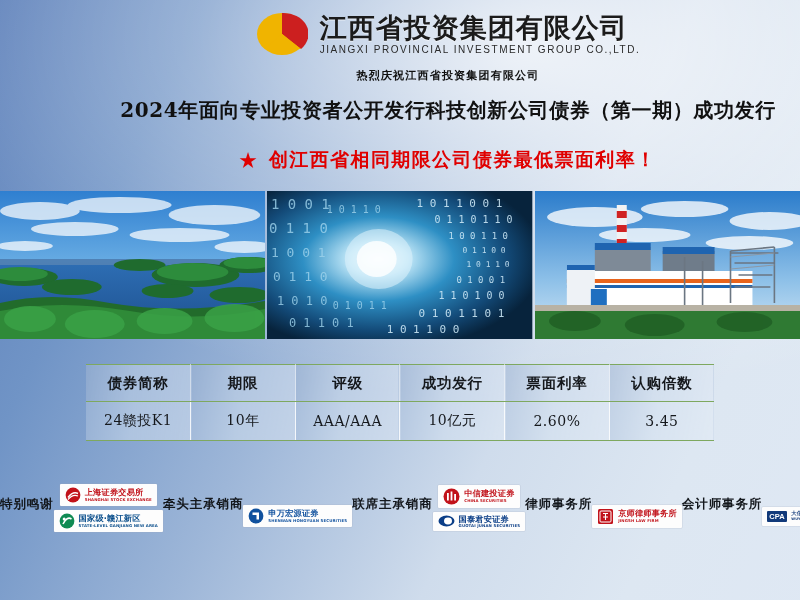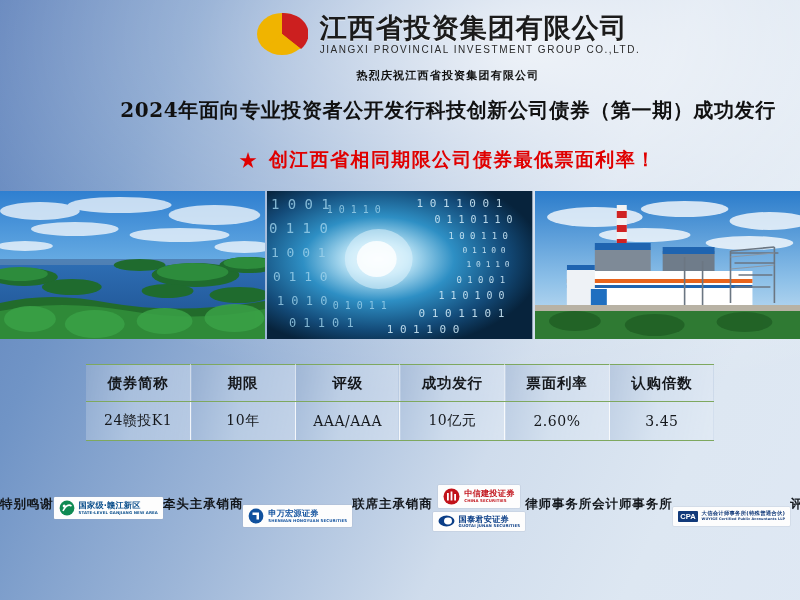--- a/index.html
+++ b/index.html
@@ -305,20 +305,31 @@
     </table>
   </div>
 
   <div class="partners">
 
     <div class="pcol">
       <div class="plabel">特别鸣谢</div>
       <div class="logostack">
         <div class="logobox">
           <svg class="lgmark" width="16" height="16" viewBox="0 0 16 16">
+            <circle cx="8" cy="8" r="7.4" fill="#c1121a"></circle>
+            <path d="M3 10.5 Q8 4 13 6.5" stroke="#fff" stroke-width="1.5" fill="none"></path>
+            <path d="M3 12.5 Q8 6.5 13 9" stroke="#fff" stroke-width="1.2" fill="none"></path>
+          </svg>
+          <span class="lg-txt">
+            <span class="lg-cn red">上海证券交易所</span>
+            <span class="lg-en red">SHANGHAI STOCK EXCHANGE</span>
+          </span>
+        </div>
+        <div class="logobox">
+          <svg class="lgmark" width="16" height="16" viewBox="0 0 16 16">
             <circle cx="8" cy="8" r="7.4" fill="#0f8a53"></circle>
             <path d="M4 11 Q8 3 12.5 6" stroke="#fff" stroke-width="1.6" fill="none"></path>
             <circle cx="5.2" cy="6" r="1.5" fill="#fff"></circle>
           </svg>
           <span class="lg-txt">
             <span class="lg-cn" style="color:#0b4f8c">国家级·赣江新区</span>
             <span class="lg-en" style="color:#0b4f8c">STATE-LEVEL GANJIANG NEW AREA</span>
           </span>
         </div>
       </div>
@@ -363,20 +374,33 @@
           <span class="lg-txt">
             <span class="lg-cn dblue">国泰君安证券</span>
             <span class="lg-en dblue">GUOTAI JUNAN SECURITIES</span>
           </span>
         </div>
       </div>
     </div>
 
     <div class="pcol">
       <div class="plabel">律师事务所</div>
+      <div class="logostack" style="margin-top:16px;">
+        <div class="logobox">
+          <svg class="lgmark" width="17" height="17" viewBox="0 0 17 17">
+            <rect x="1" y="1" width="15" height="15" rx="1.5" fill="#c1121a"></rect>
+            <rect x="3" y="3" width="11" height="11" rx="1" fill="none" stroke="#fff" stroke-width="1"></rect>
+            <path d="M6 5.5 H11 M8.5 5.5 V12 M6 9 H11" stroke="#fff" stroke-width="1.1" fill="none"></path>
+          </svg>
+          <span class="lg-txt">
+            <span class="lg-cn red">京师律师事务所</span>
+            <span class="lg-en red">JINGSH LAW FIRM</span>
+          </span>
+        </div>
+      </div>
     </div>
 
     <div class="pcol">
       <div class="plabel">会计师事务所</div>
       <div class="logostack" style="margin-top:16px;">
         <div class="logobox">
           <svg class="lgmark" width="20" height="13" viewBox="0 0 20 13">
             <rect x="0" y="1" width="20" height="11" rx="1" fill="#123a7a"></rect>
             <text x="10" y="9.4" font-size="7.5" font-weight="bold" fill="#ffffff" font-family="'Liberation Sans',sans-serif" text-anchor="middle">CPA</text>
           </svg>

